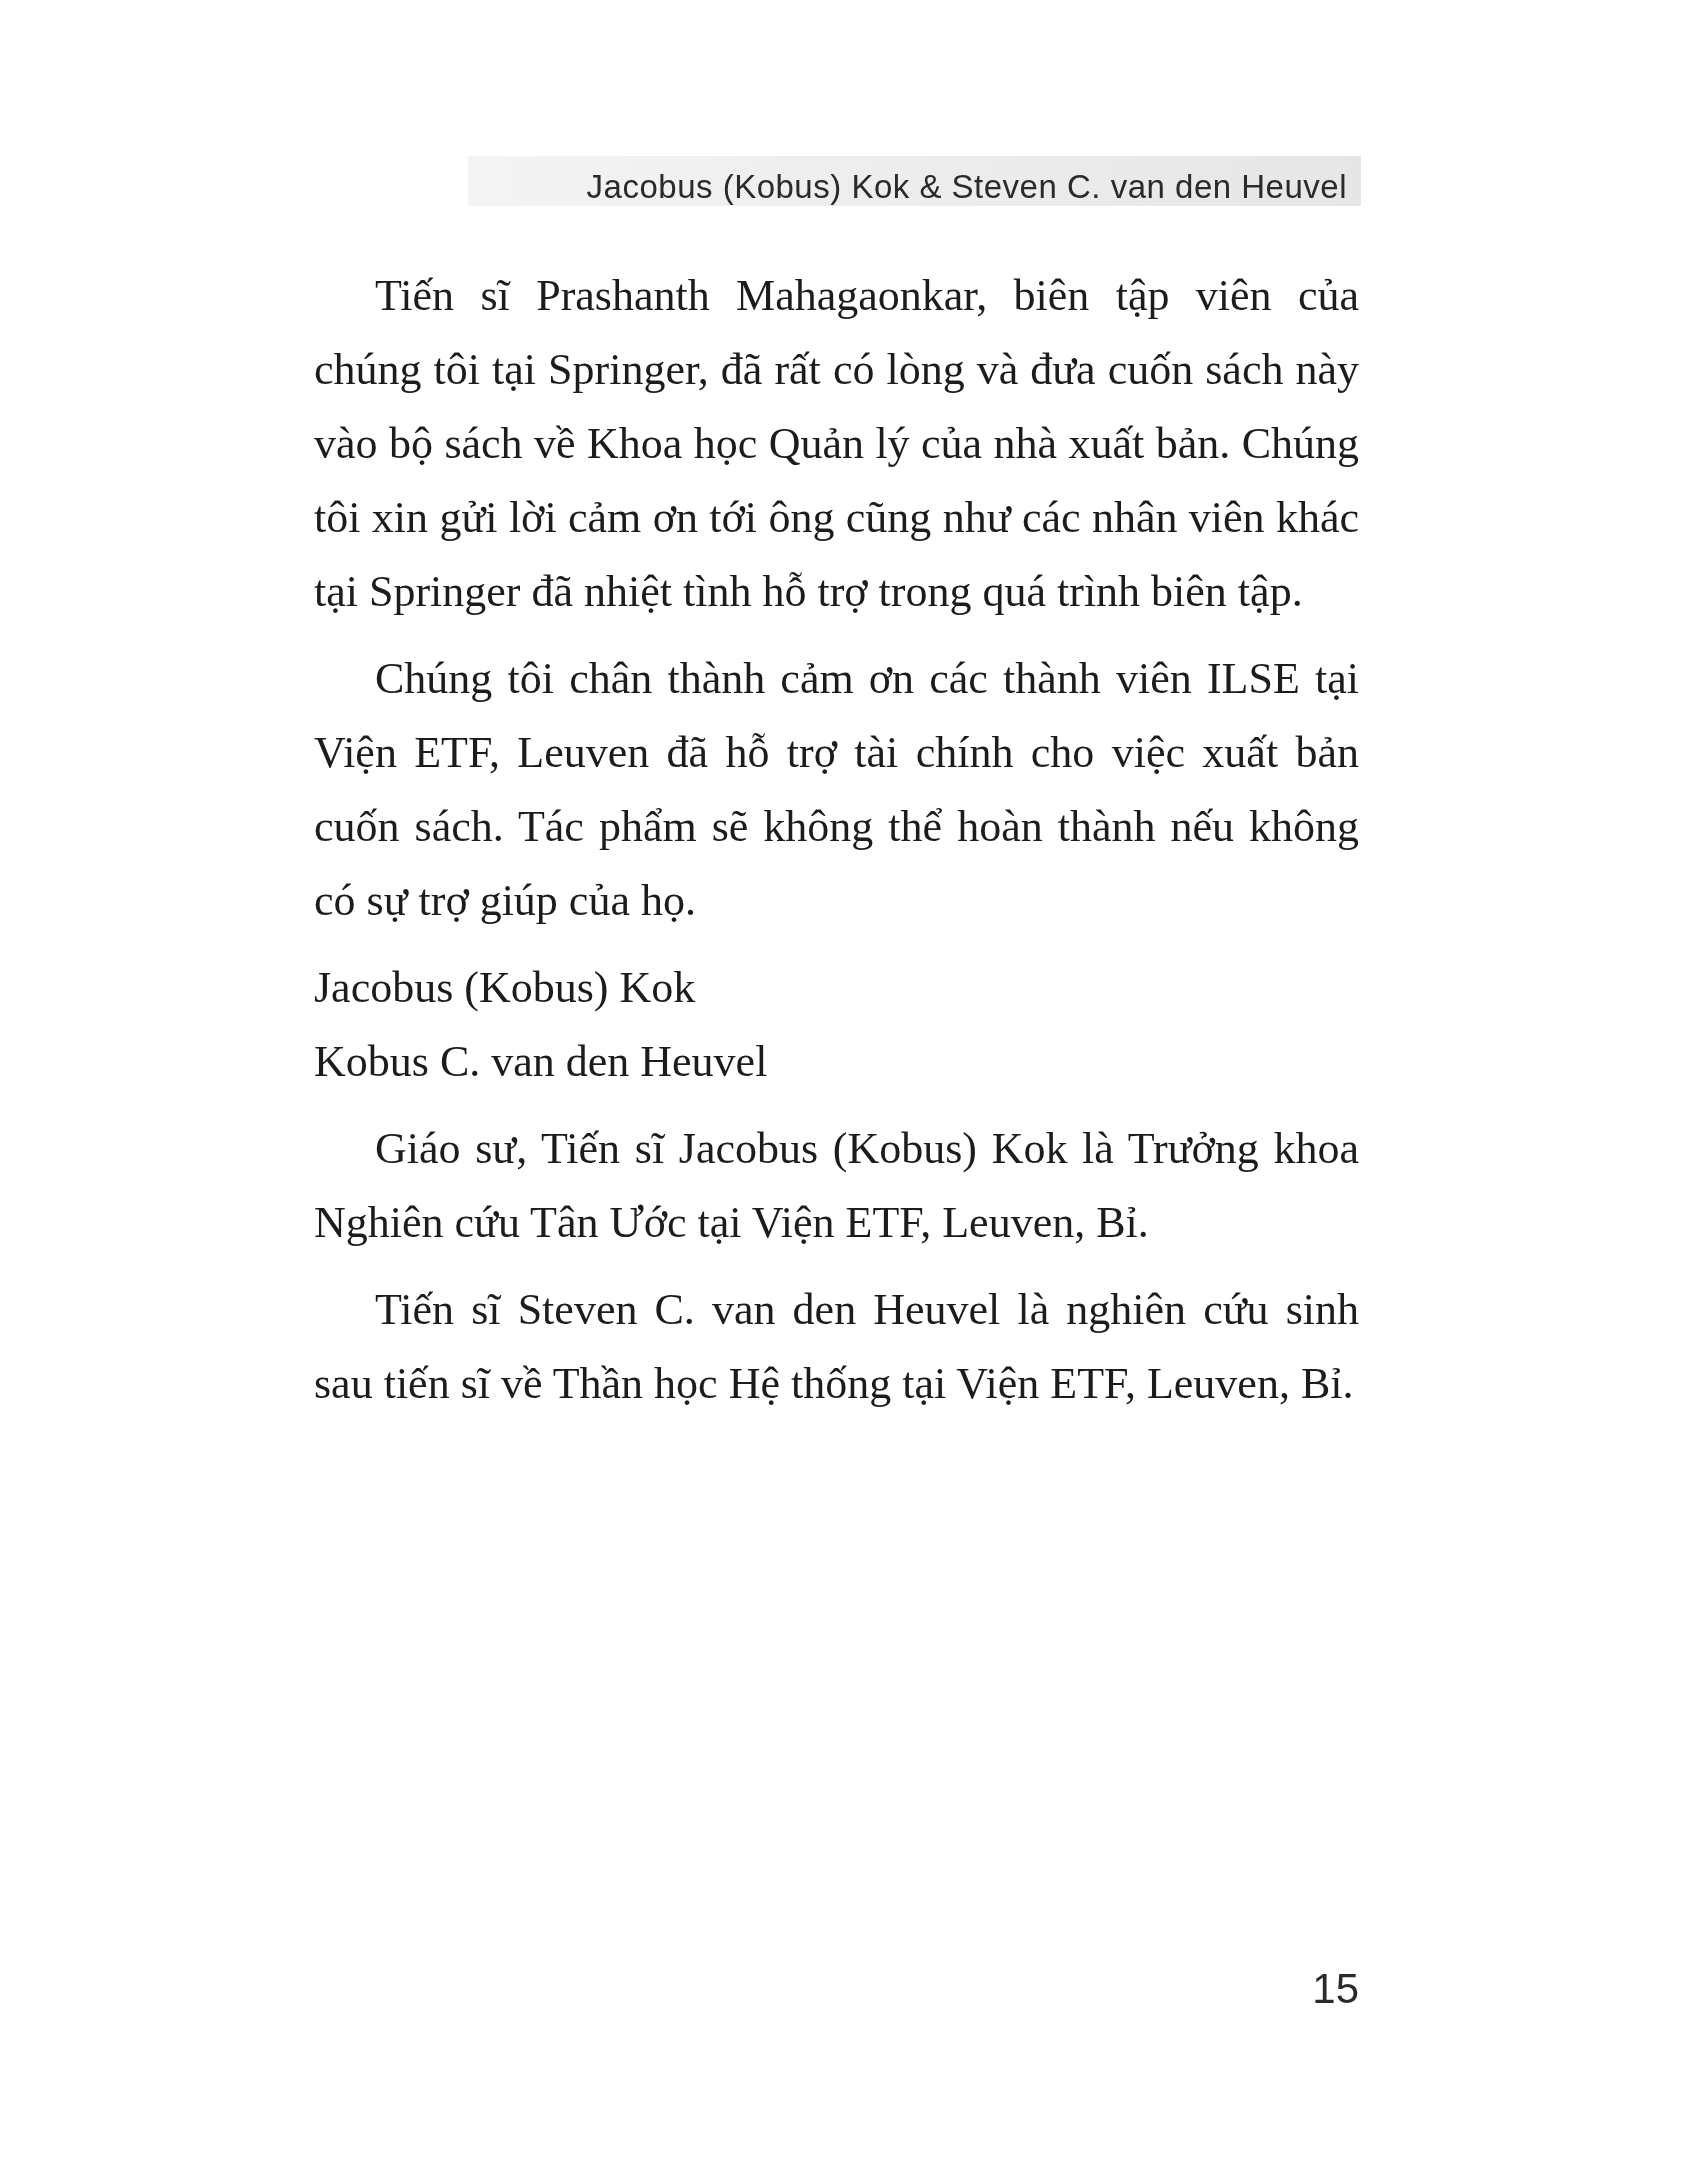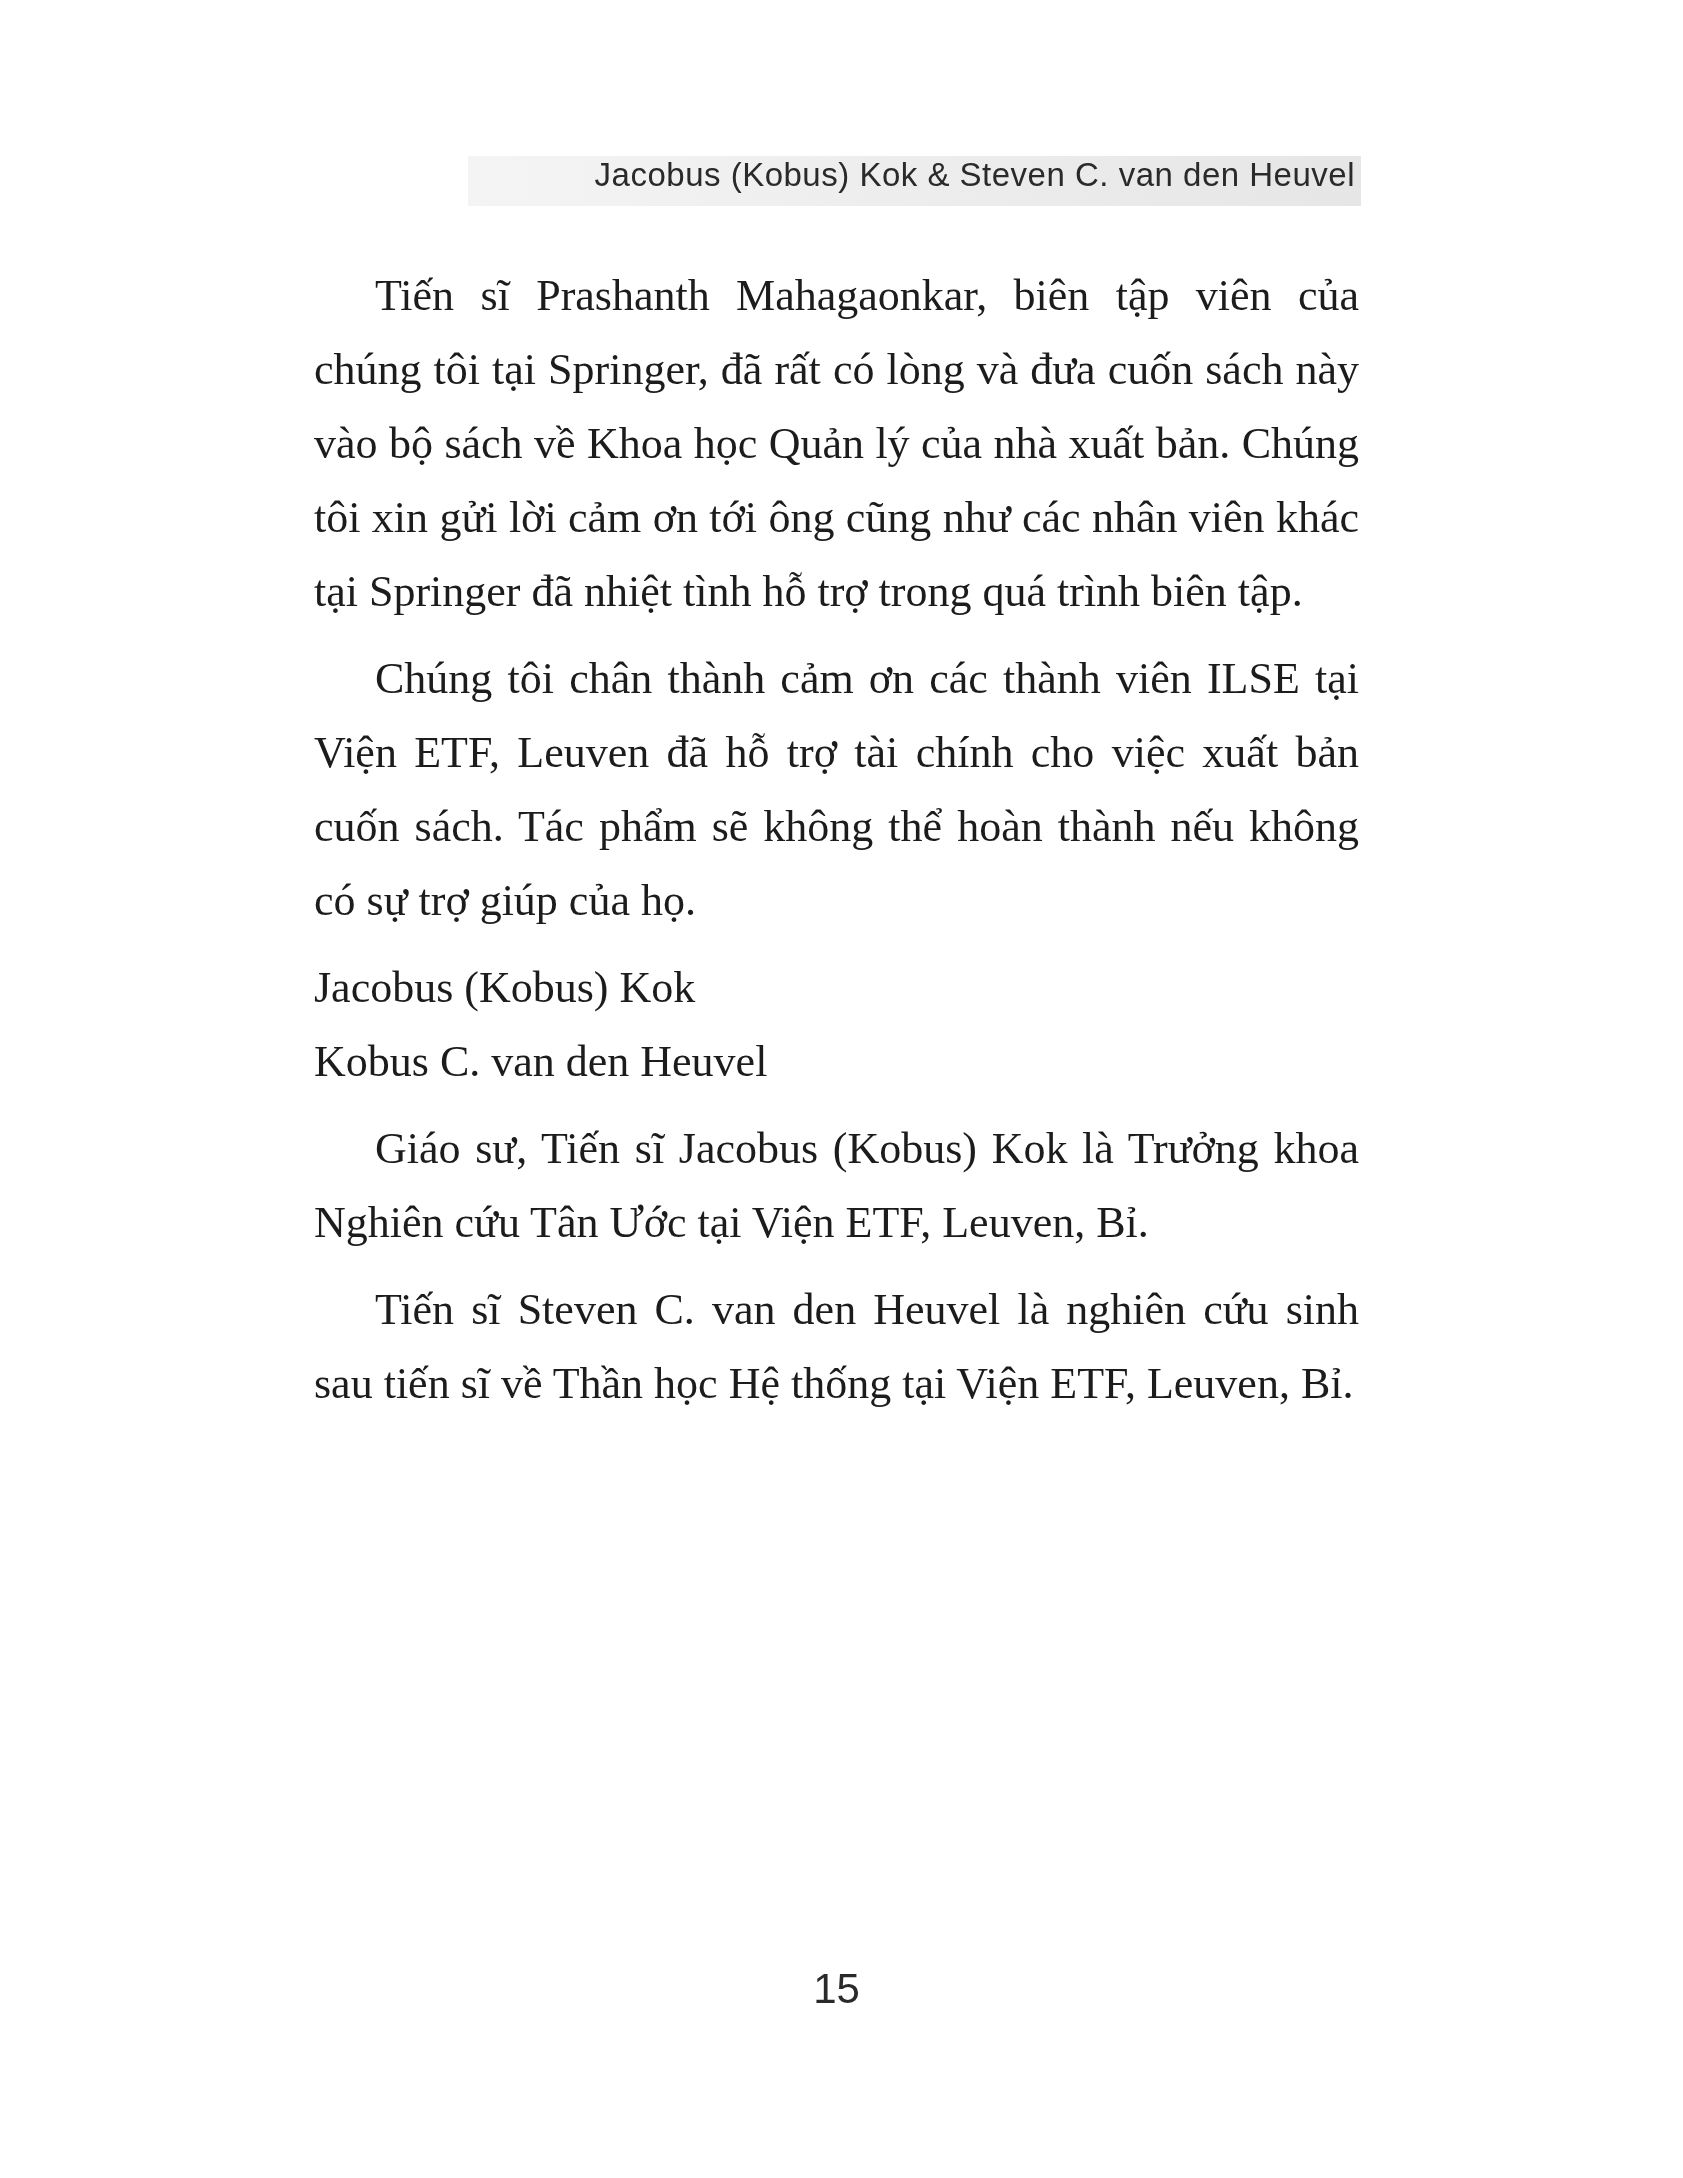--- a/index.html
+++ b/index.html
@@ -16,24 +16,24 @@
     overflow: hidden;
   }
   .header-bar {
     position: absolute;
     left: 468px;
     top: 156px;
     width: 893px;
     height: 50px;
     background: linear-gradient(to right, #f4f4f4, #e6e6e6);
     display: flex;
-    align-items: flex-start;
+    align-items: flex-end;
     justify-content: flex-end;
     box-sizing: border-box;
-    padding-right: 6px;
+    padding-right: 14px;
   }
   .header-bar .header-text {
     font-family: "Liberation Sans", sans-serif;
     font-size: 33px;
     letter-spacing: 0.5px;
     color: #2a2a2a;
     white-space: nowrap;
   }
   .content {
     position: absolute;
@@ -59,21 +59,21 @@
     font-weight: bold;
     text-indent: 61px;
     text-align: left;
     margin: 0 0 13px 0;
   }
   .page-number {
     position: absolute;
     left: 314px;
     top: 1965px;
     width: 1045px;
-    text-align: center;
+    text-align: right;
     font-family: "Liberation Sans", sans-serif;
     font-size: 42px;
     color: #2a2a2a;
   }
 </style>
 </head>
 <body>
 
 <div class="header-bar">
   <span class="header-text">Jacobus (Kobus) Kok &amp; Steven C. van den Heuvel</span>

